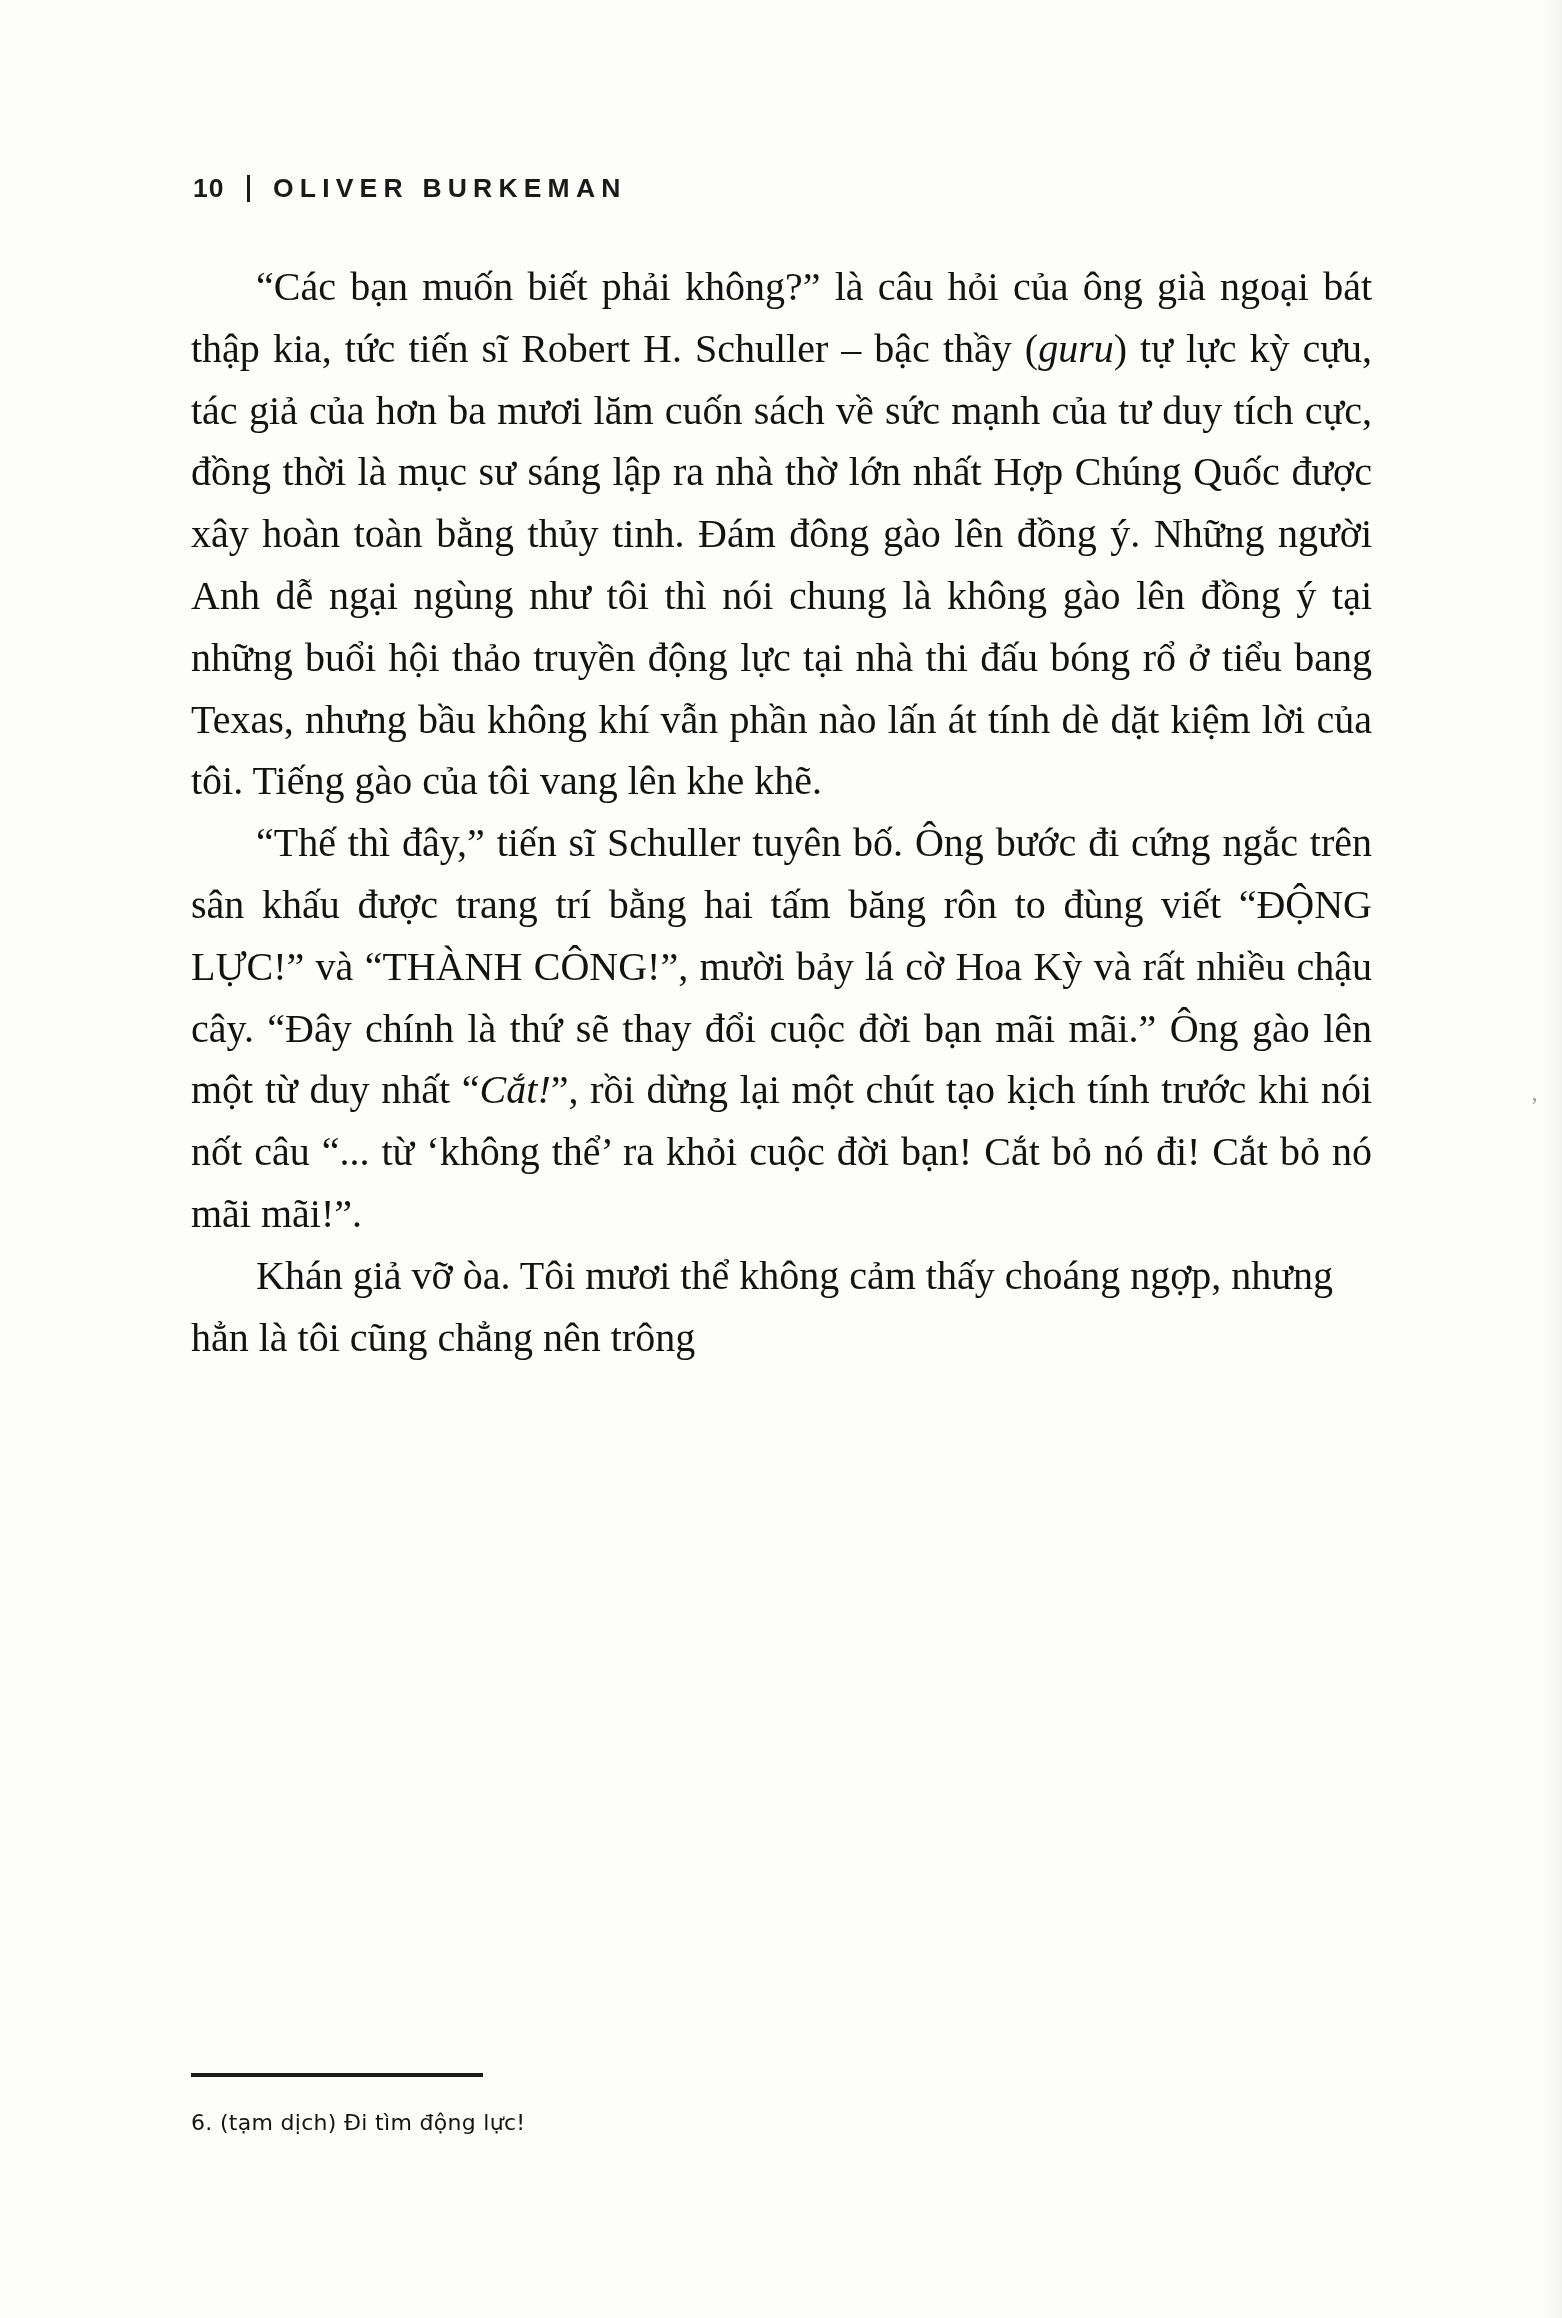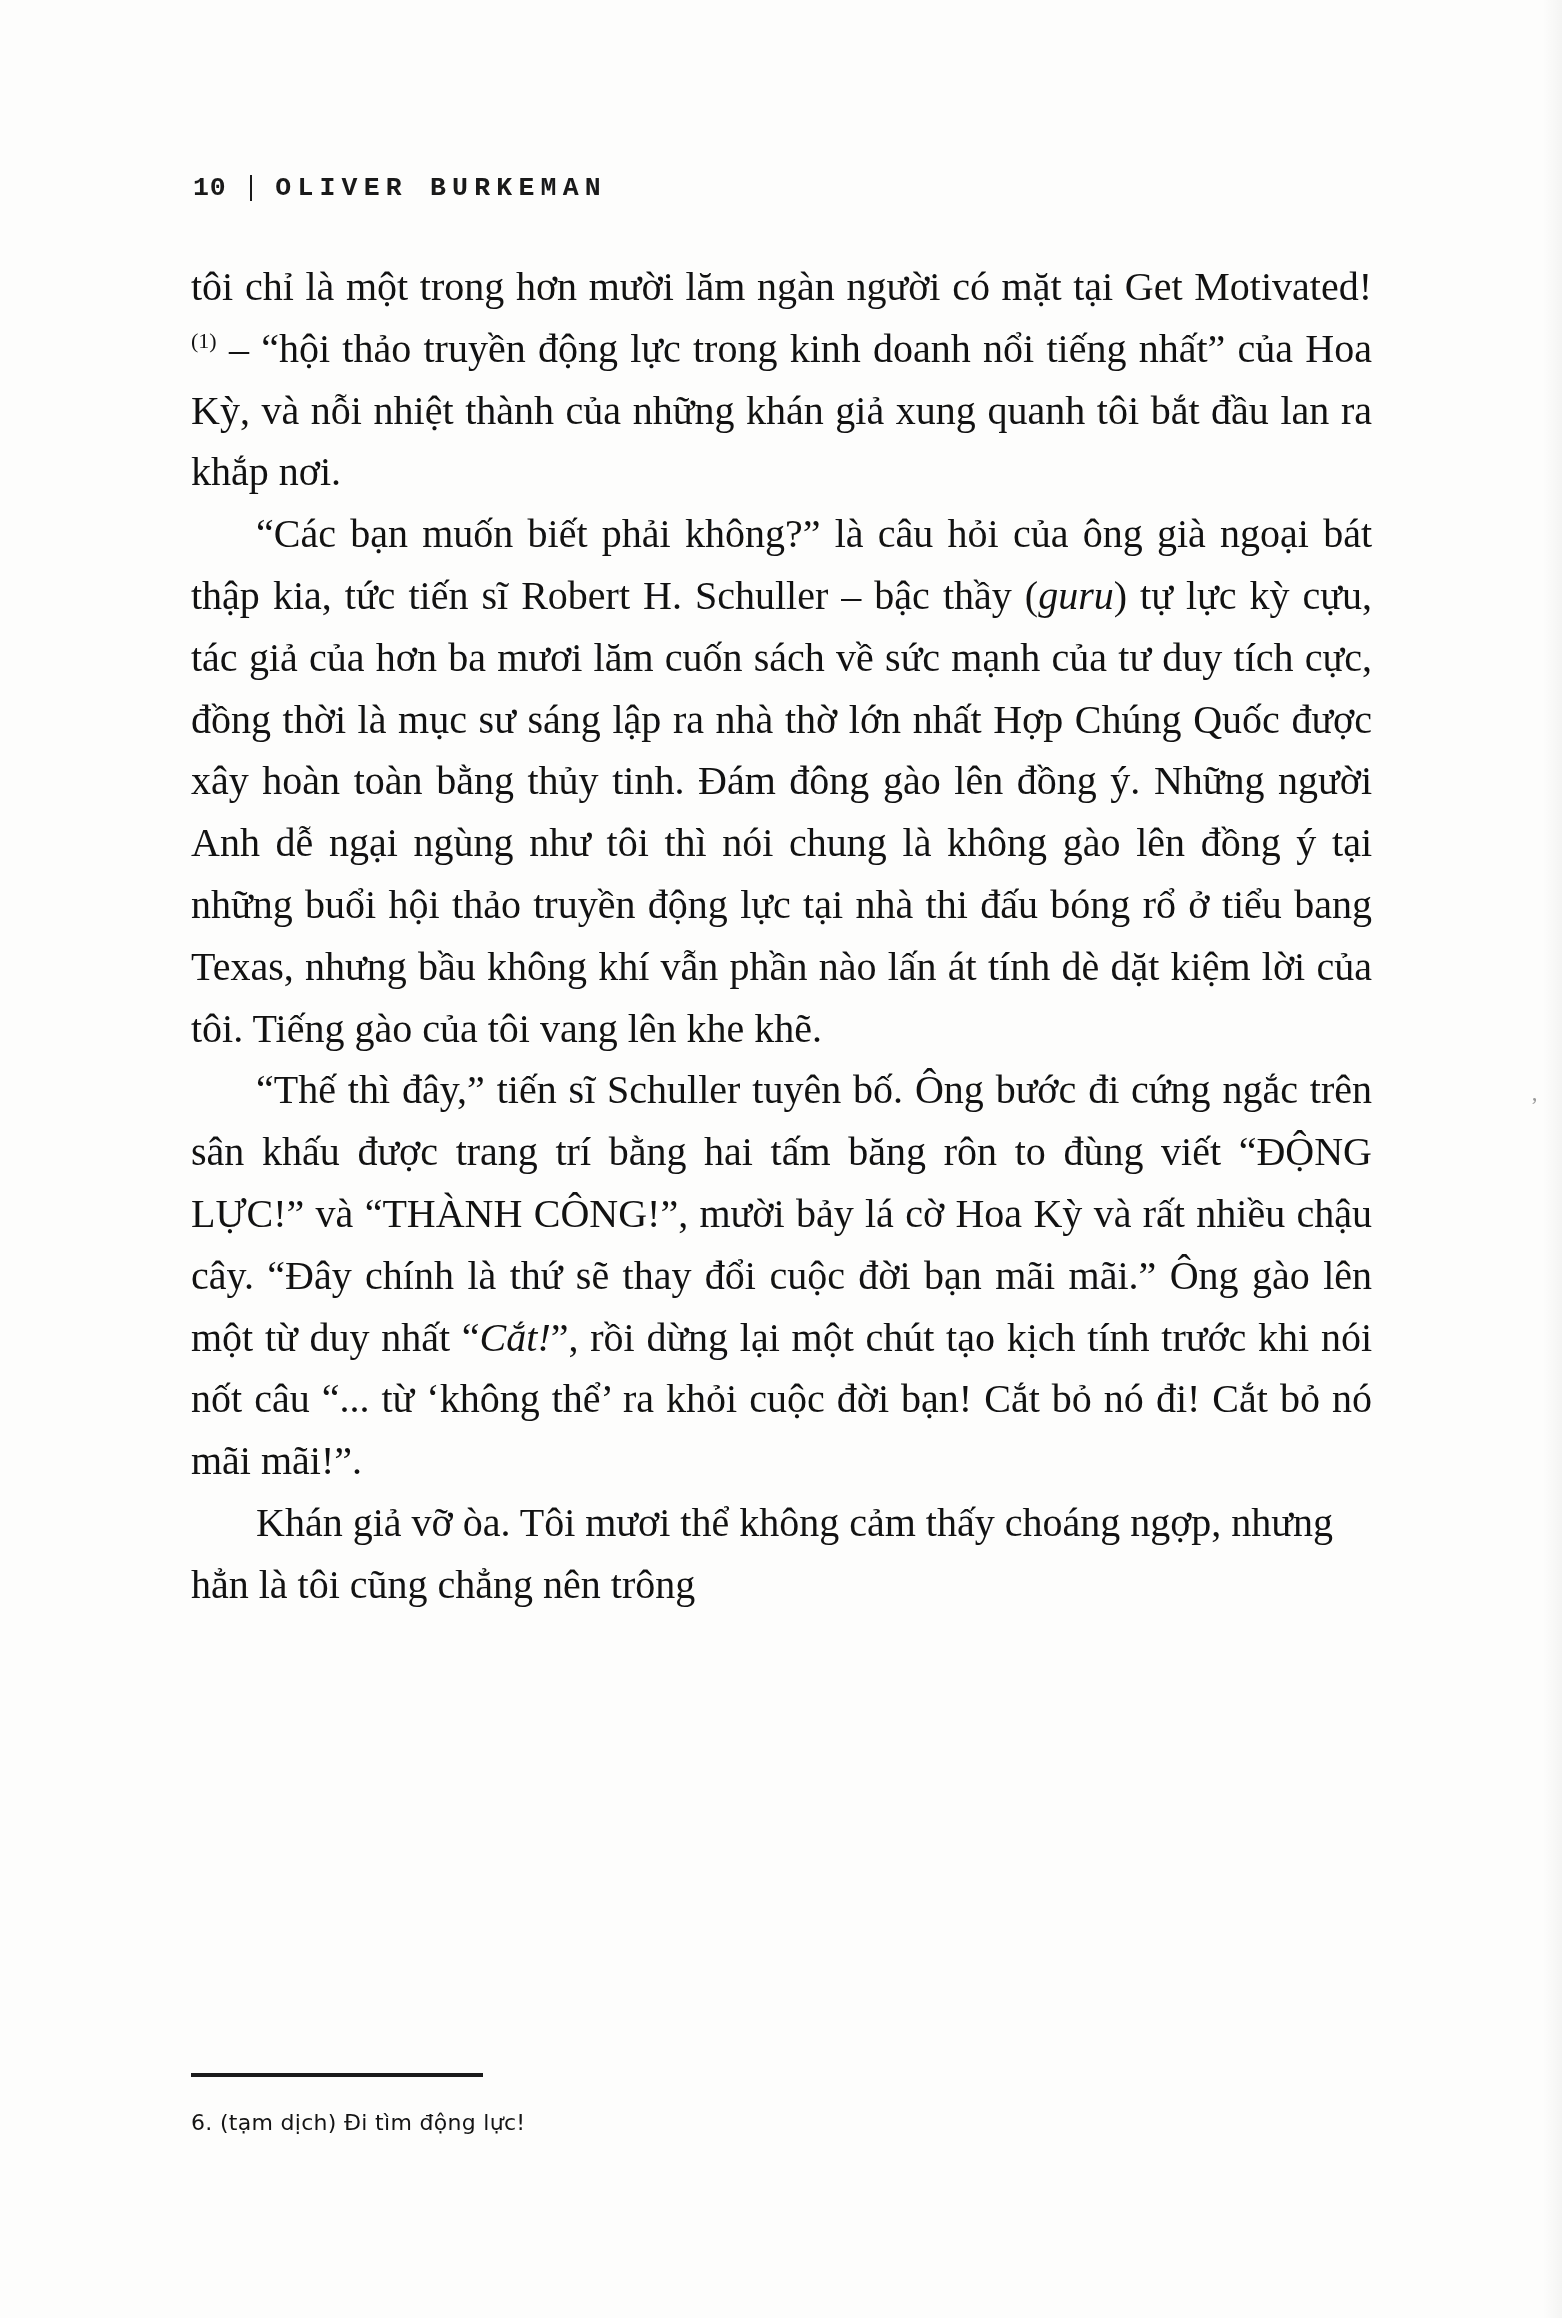--- a/index.html
+++ b/index.html
@@ -22,21 +22,21 @@
     height: 2319px;
     background: #fdfdfc;
   }
   .header {
     position: absolute;
     top: 173px;
     left: 193px;
     display: flex;
     align-items: center;
     gap: 23px;
-    font-family: Liberation Mono, monospace;
+    font-family: Liberation Sans, sans-serif;
     font-weight: 700;
     font-size: 26.5px;
     letter-spacing: 3.5px;
     color: #1a1a1a;
   }
   .header .folio {
     letter-spacing: 0.9px;
   }
   .header .rule {
     display: inline-block;
@@ -123,21 +123,20 @@
 
 <div class="page">
 
   <div class="header">
     <span class="folio">10</span>
     <span class="rule"></span>
     <span class="author">OLIVER BURKEMAN</span>
   </div>
 
   <div class="body-text">
-    <p>tôi chỉ là một trong hơn mười lăm ngàn người có mặt tại Get Motivated!<span class="sup">(1)</span> – “hội thảo truyền động lực trong kinh doanh nổi tiếng nhất” của Hoa Kỳ, và nỗi nhiệt thành của những khán giả xung quanh tôi bắt đầu lan ra khắp nơi.</p>
     <p class="indent">“Các bạn muốn biết phải không?” là câu hỏi của ông già ngoại bát thập kia, tức tiến sĩ Robert H. Schuller – bậc thầy (<em>guru</em>) tự lực kỳ cựu, tác giả của hơn ba mươi lăm cuốn sách về sức mạnh của tư duy tích cực, đồng thời là mục sư sáng lập ra nhà thờ lớn nhất Hợp Chúng Quốc được xây hoàn toàn bằng thủy tinh. Đám đông gào lên đồng ý. Những người Anh dễ ngại ngùng như tôi thì nói chung là không gào lên đồng ý tại những buổi hội thảo truyền động lực tại nhà thi đấu bóng rổ ở tiểu bang Texas, nhưng bầu không khí vẫn phần nào lấn át tính dè dặt kiệm lời của tôi. Tiếng gào của tôi vang lên khe khẽ.</p>
     <p class="indent">“Thế thì đây,” tiến sĩ Schuller tuyên bố. Ông bước đi cứng ngắc trên sân khấu được trang trí bằng hai tấm băng rôn to đùng viết “ĐỘNG LỰC!” và “THÀNH CÔNG!”, mười bảy lá cờ Hoa Kỳ và rất nhiều chậu cây. “Đây chính là thứ sẽ thay đổi cuộc đời bạn mãi mãi.” Ông gào lên một từ duy nhất “<em>Cắt!</em>”, rồi dừng lại một chút tạo kịch tính trước khi nói nốt câu “... từ ‘không thể’ ra khỏi cuộc đời bạn! Cắt bỏ nó đi! Cắt bỏ nó mãi mãi!”.</p>
     <p class="indent">Khán giả vỡ òa. Tôi mươi thể không cảm thấy choáng ngợp, nhưng hẳn là tôi cũng chẳng nên trông</p>
   </div>
 
   <div class="footnote-rule"></div>
   <div class="footnote">6. (tạm dịch) Đi tìm động lực!</div>
 
   <div class="edge-mark">,</div>
   <div class="spine-shadow"></div>

